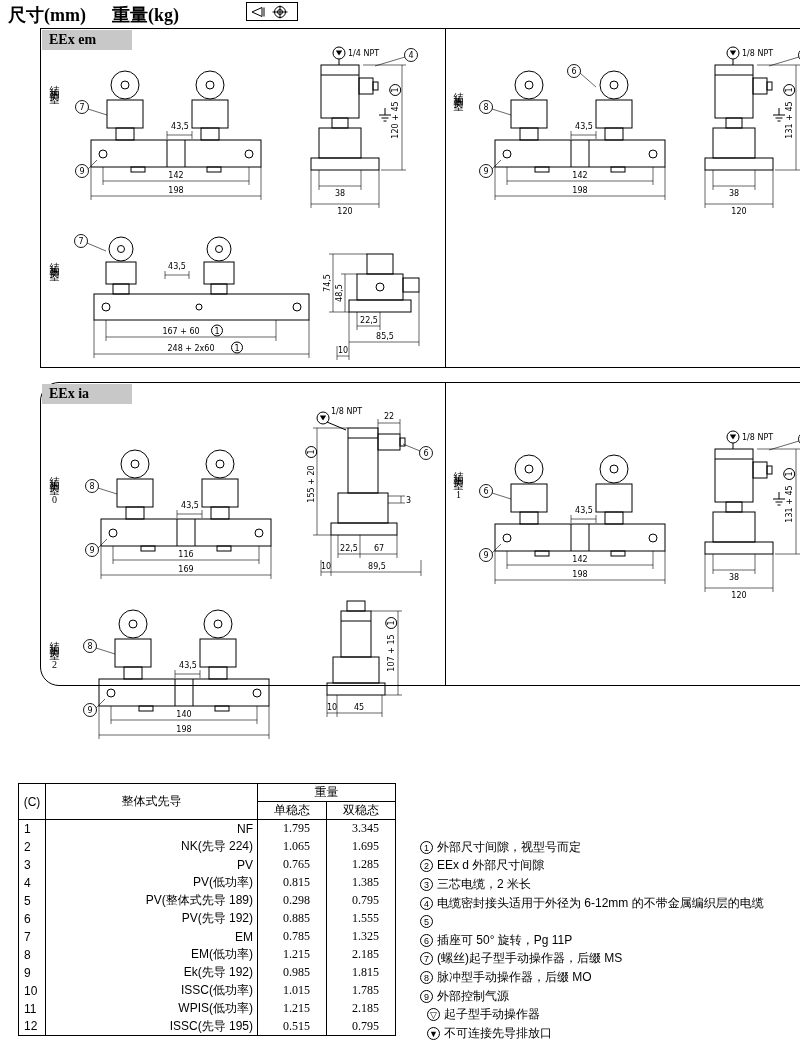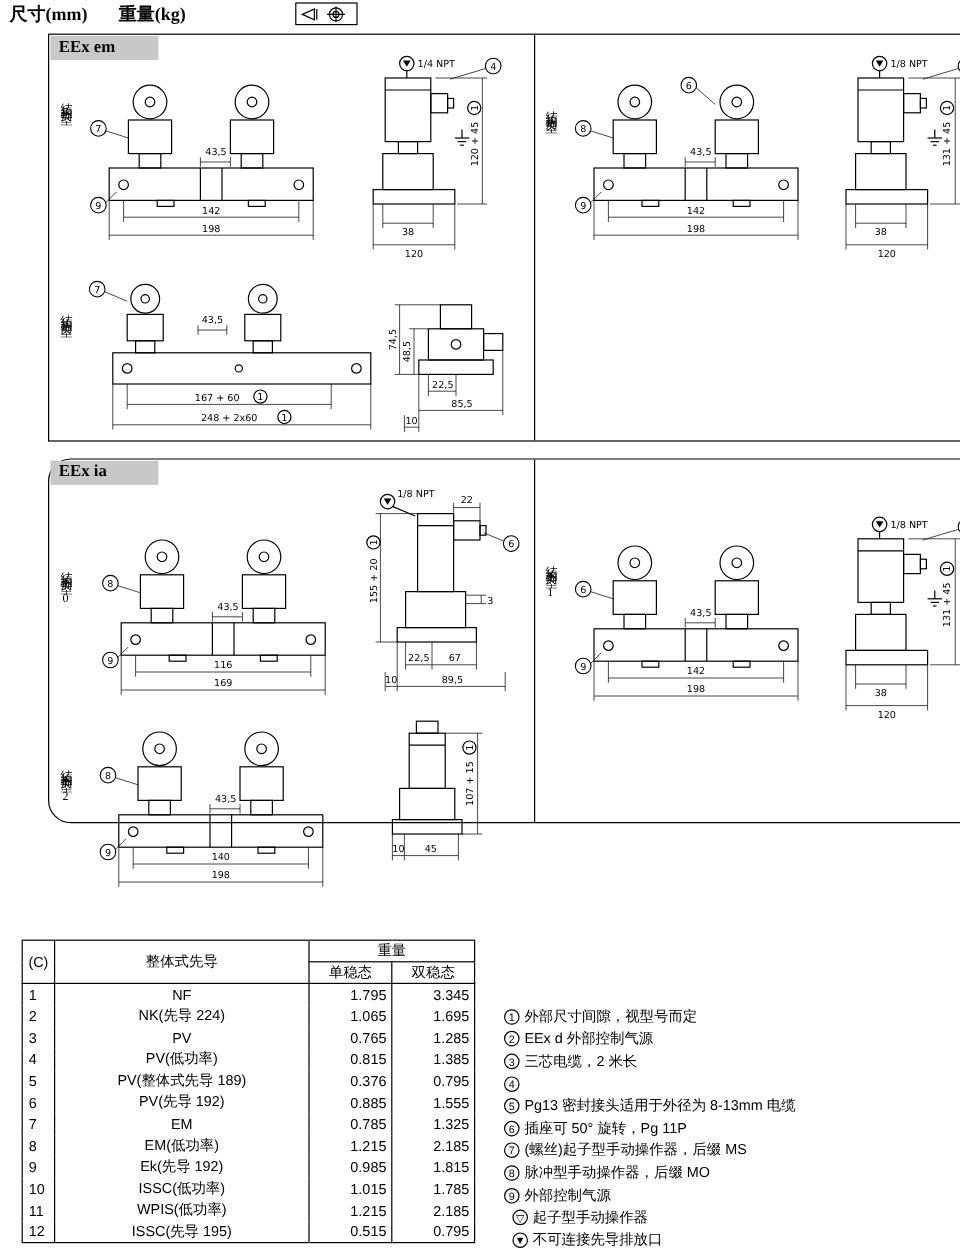--- a/index.html
+++ b/index.html
@@ -2,21 +2,21 @@
 <html><head>
 <meta charset="utf-8">
 <style>
   * { margin:0; padding:0; box-sizing:border-box; }
   html,body { background:#fff; }
   body {
     width:800px; height:1046px; position:relative;
     font-family:"Liberation Sans", sans-serif; color:#000;
   }
   .hdr { position:absolute; top:3px; left:8px; font-family:"Liberation Serif",serif;
-         font-weight:bold; font-size:15px; }
+         font-weight:bold; font-size:18px; }
   .hdr span { margin-right:26px; }
   .proj { position:absolute; top:2px; left:246px; width:52px; height:19px;
           border:1px solid #000; display:flex; align-items:center; justify-content:center; }
   .panel { position:absolute; border:1px solid #000; background:#fff;margin-left:32px; }
   #panel1 { left:8px; top:28px; width:784px; height:340px; }
   #panel2 { left:8px; top:382px; width:784px; height:304px;border-radius:19px; }
   .panel-label { position:absolute; left:1px; top:1px; width:90px; height:20px;
                  background:#c8c8c8; font-family:"Liberation Serif",serif; font-weight:bold;
                  font-size:14px; display:flex; align-items:center; padding-left:7px; }
   .vdiv { position:absolute; left:404px; top:0; bottom:0; width:1px; background:#000; }
@@ -30,22 +30,22 @@
   g.c circle { fill:none; stroke:#000; stroke-width:0.9; }
   svg text { font:8px "DejaVu Sans", sans-serif; fill:#000; stroke:none; }
   .fill { fill:#000; stroke:none; }
 
   .wtable { position:absolute; left:18px; top:783px; border-collapse:collapse;
             font-size:12px; border:1px solid #000; table-layout:fixed; }
   .wtable th, .wtable td { border-left:1px solid #000; border-right:1px solid #000;
             height:18px; padding:0 4px; font-weight:normal; overflow:hidden; white-space:nowrap; }
   .wtable thead th { border-bottom:1px solid #000; text-align:center; }
   .wtable td:nth-child(1) { text-align:left; padding-left:5px; }
-  .wtable td:nth-child(2) { text-align:center; }
-  .wtable td:nth-child(3), .wtable td:nth-child(4) { text-align:right; padding-left:13px; }
+  .wtable td:nth-child(2) { text-align:right; }
+  .wtable td:nth-child(3), .wtable td:nth-child(4) { text-align:center; padding-left:13px;font-family:Liberation Serif, serif; }
 
   .notes { position:absolute; left:420px; top:838px; width:376px; font-size:12px; }
   .note { display:flex; align-items:center; height:18.6px; white-space:nowrap; }
   .note .mk { flex:0 0 auto; width:13px; height:13px; border:1px solid #000; border-radius:50%;
               font-size:9px; line-height:12px; text-align:center; margin-right:4px; }
   .note:nth-child(10), .note:nth-child(11) { margin-left:7px; }
 </style>
 </head>
 <body>
 
@@ -626,21 +626,21 @@
       </tr>
     <tr>
         <td>4</td>
         <td>PV(低功率)</td>
         <td>0.815</td>
         <td>1.385</td>
       </tr>
     <tr>
         <td>5</td>
         <td>PV(整体式先导 189)</td>
-        <td>0.376</td>
+        <td>0.298</td>
         <td>0.795</td>
       </tr>
     <tr>
         <td>6</td>
         <td>PV(先导 192)</td>
         <td>0.885</td>
         <td>1.555</td>
       </tr>
     <tr>
         <td>7</td>
@@ -681,32 +681,32 @@
   </tbody>
 </table>
 
 <div class="notes">
   <div class="note">
       <span class="mk">1</span>
       <span>外部尺寸间隙，视型号而定</span>
     </div>
   <div class="note">
       <span class="mk">2</span>
-      <span>EEx d 外部控制气源</span>
+      <span>EEx d 外部尺寸间隙</span>
     </div>
   <div class="note">
       <span class="mk">3</span>
       <span>三芯电缆，2 米长</span>
     </div>
   <div class="note">
       <span class="mk">4</span>
+      <span>电缆密封接头适用于外径为 6-12mm 的不带金属编织层的电缆</span>
     </div>
   <div class="note">
       <span class="mk">5</span>
-      <span>Pg13 密封接头适用于外径为 8-13mm 电缆</span>
     </div>
   <div class="note">
       <span class="mk">6</span>
       <span>插座可 50° 旋转，Pg 11P</span>
     </div>
   <div class="note">
       <span class="mk">7</span>
       <span>(螺丝)起子型手动操作器，后缀 MS</span>
     </div>
   <div class="note">

